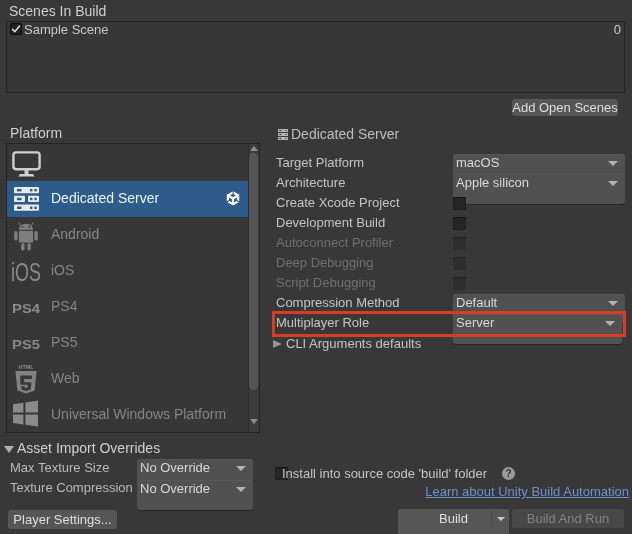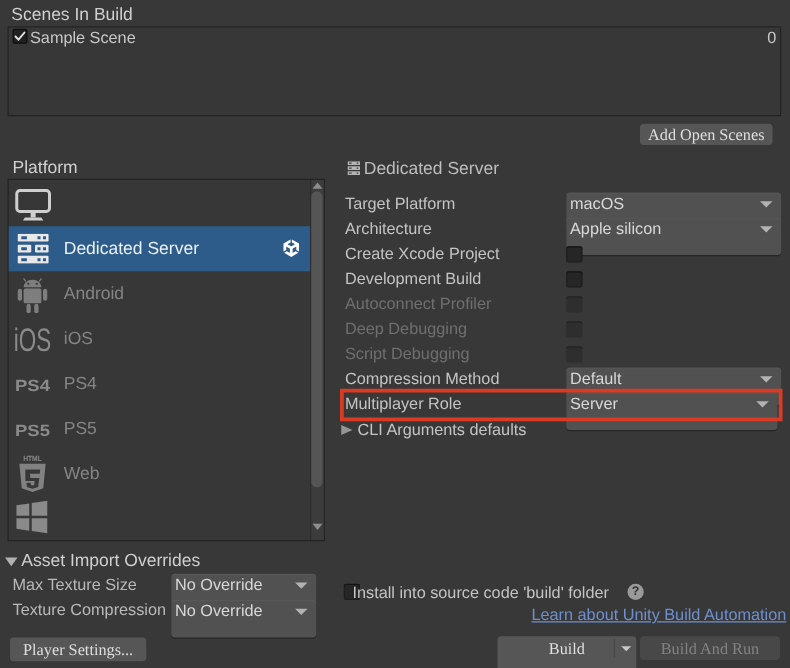--- a/index.html
+++ b/index.html
@@ -11,21 +11,21 @@
 .dis { color:#6F6F6F; }
 .dd { position:absolute; left:453px; width:172px; height:30px; background:#515151;
   box-shadow: 0 1px 0 rgba(0,0,0,0.3), inset 0 1px 0 rgba(255,255,255,0.04);
   border-radius:3px; color:#D8D8D8; font-size:13px; line-height:17px; padding-left:3px; }
 .dd::after { content:''; position:absolute; right:7px; top:7px; width:0; height:0;
   border-left:5px solid transparent; border-right:5px solid transparent; border-top:5px solid #B2B2B2; }
 .cb { position:absolute; left:453px; width:13px; height:13px; background:#262626;
   border-radius:2px; box-shadow: inset 0 1px 0 #141414, inset 0 0 0 1px #1e1e1e; }
 .cbdis { background:#2E2E2E; box-shadow: inset 0 1px 0 #202020; }
 .btn { position:absolute; background:#565656; border-radius:3px; color:#DFDFDF;
-  font-size:13px; text-align:center; white-space:nowrap;font-family:Liberation Serif, serif; }
+  font-size:13px; text-align:center; white-space:nowrap; }
 .row-txt { position:absolute; left:44px; font-size:14px; height:18px; line-height:18px; white-space:nowrap; }
 </style>
 </head>
 <body>
 
 <div class="hdr" style="left:9px; top:3px;">Scenes In Build</div>
 
 <div class="abs" style="left:6px; top:21px; width:619px; height:72px; background:#373737; border:1px solid #242424;">
   <div class="abs" style="left:3px; top:1px; width:12px; height:12px; background:#212121; border-radius:2px; box-shadow: inset 0 0 0 1px #0e0e0e;">
     <svg width="12" height="12" viewBox="0 0 12 12">
@@ -114,20 +114,21 @@
   <div class="row-txt" style="top:225px; color:#858585;">Web</div>
 
   <svg class="abs" style="left:6px; top:256px;" width="25" height="28" viewBox="0 0 25 28">
     <g fill="#8A8A8A">
       <path d="M0 4.2 L10.4 2.7 V12.6 H0 Z"></path>
       <path d="M12.4 2.4 L25 0.6 V12.6 H12.4 Z"></path>
       <path d="M0 14.6 H10.4 V24.5 L0 23 Z"></path>
       <path d="M12.4 14.6 H25 V26.6 L12.4 24.8 Z"></path>
     </g>
   </svg>
+  <div class="row-txt" style="top:261px; color:#858585;">Universal Windows Platform</div>
 
   <div class="abs" style="left:241px; top:0; width:11px; height:288px; background:#3C3C3C; border-left:1px solid #2D2D2D;"></div>
   <div class="abs" style="left:243px; top:2px; width:0; height:0; border-left:4px solid transparent; border-right:4px solid transparent; border-bottom:5px solid #8E8E8E;"></div>
   <div class="abs" style="left:242px; top:9px; width:9px; height:237px; background:#555555; border-radius:5px;"></div>
   <div class="abs" style="left:243px; top:275px; width:0; height:0; border-left:4px solid transparent; border-right:4px solid transparent; border-top:5px solid #8E8E8E;"></div>
 </div>
 
 <svg class="abs" style="left:278px; top:129px;" width="10" height="11" viewBox="0 0 10 11">
   <g fill="#B4B4B4">
     <rect x="0" y="0" width="10" height="3"></rect>

